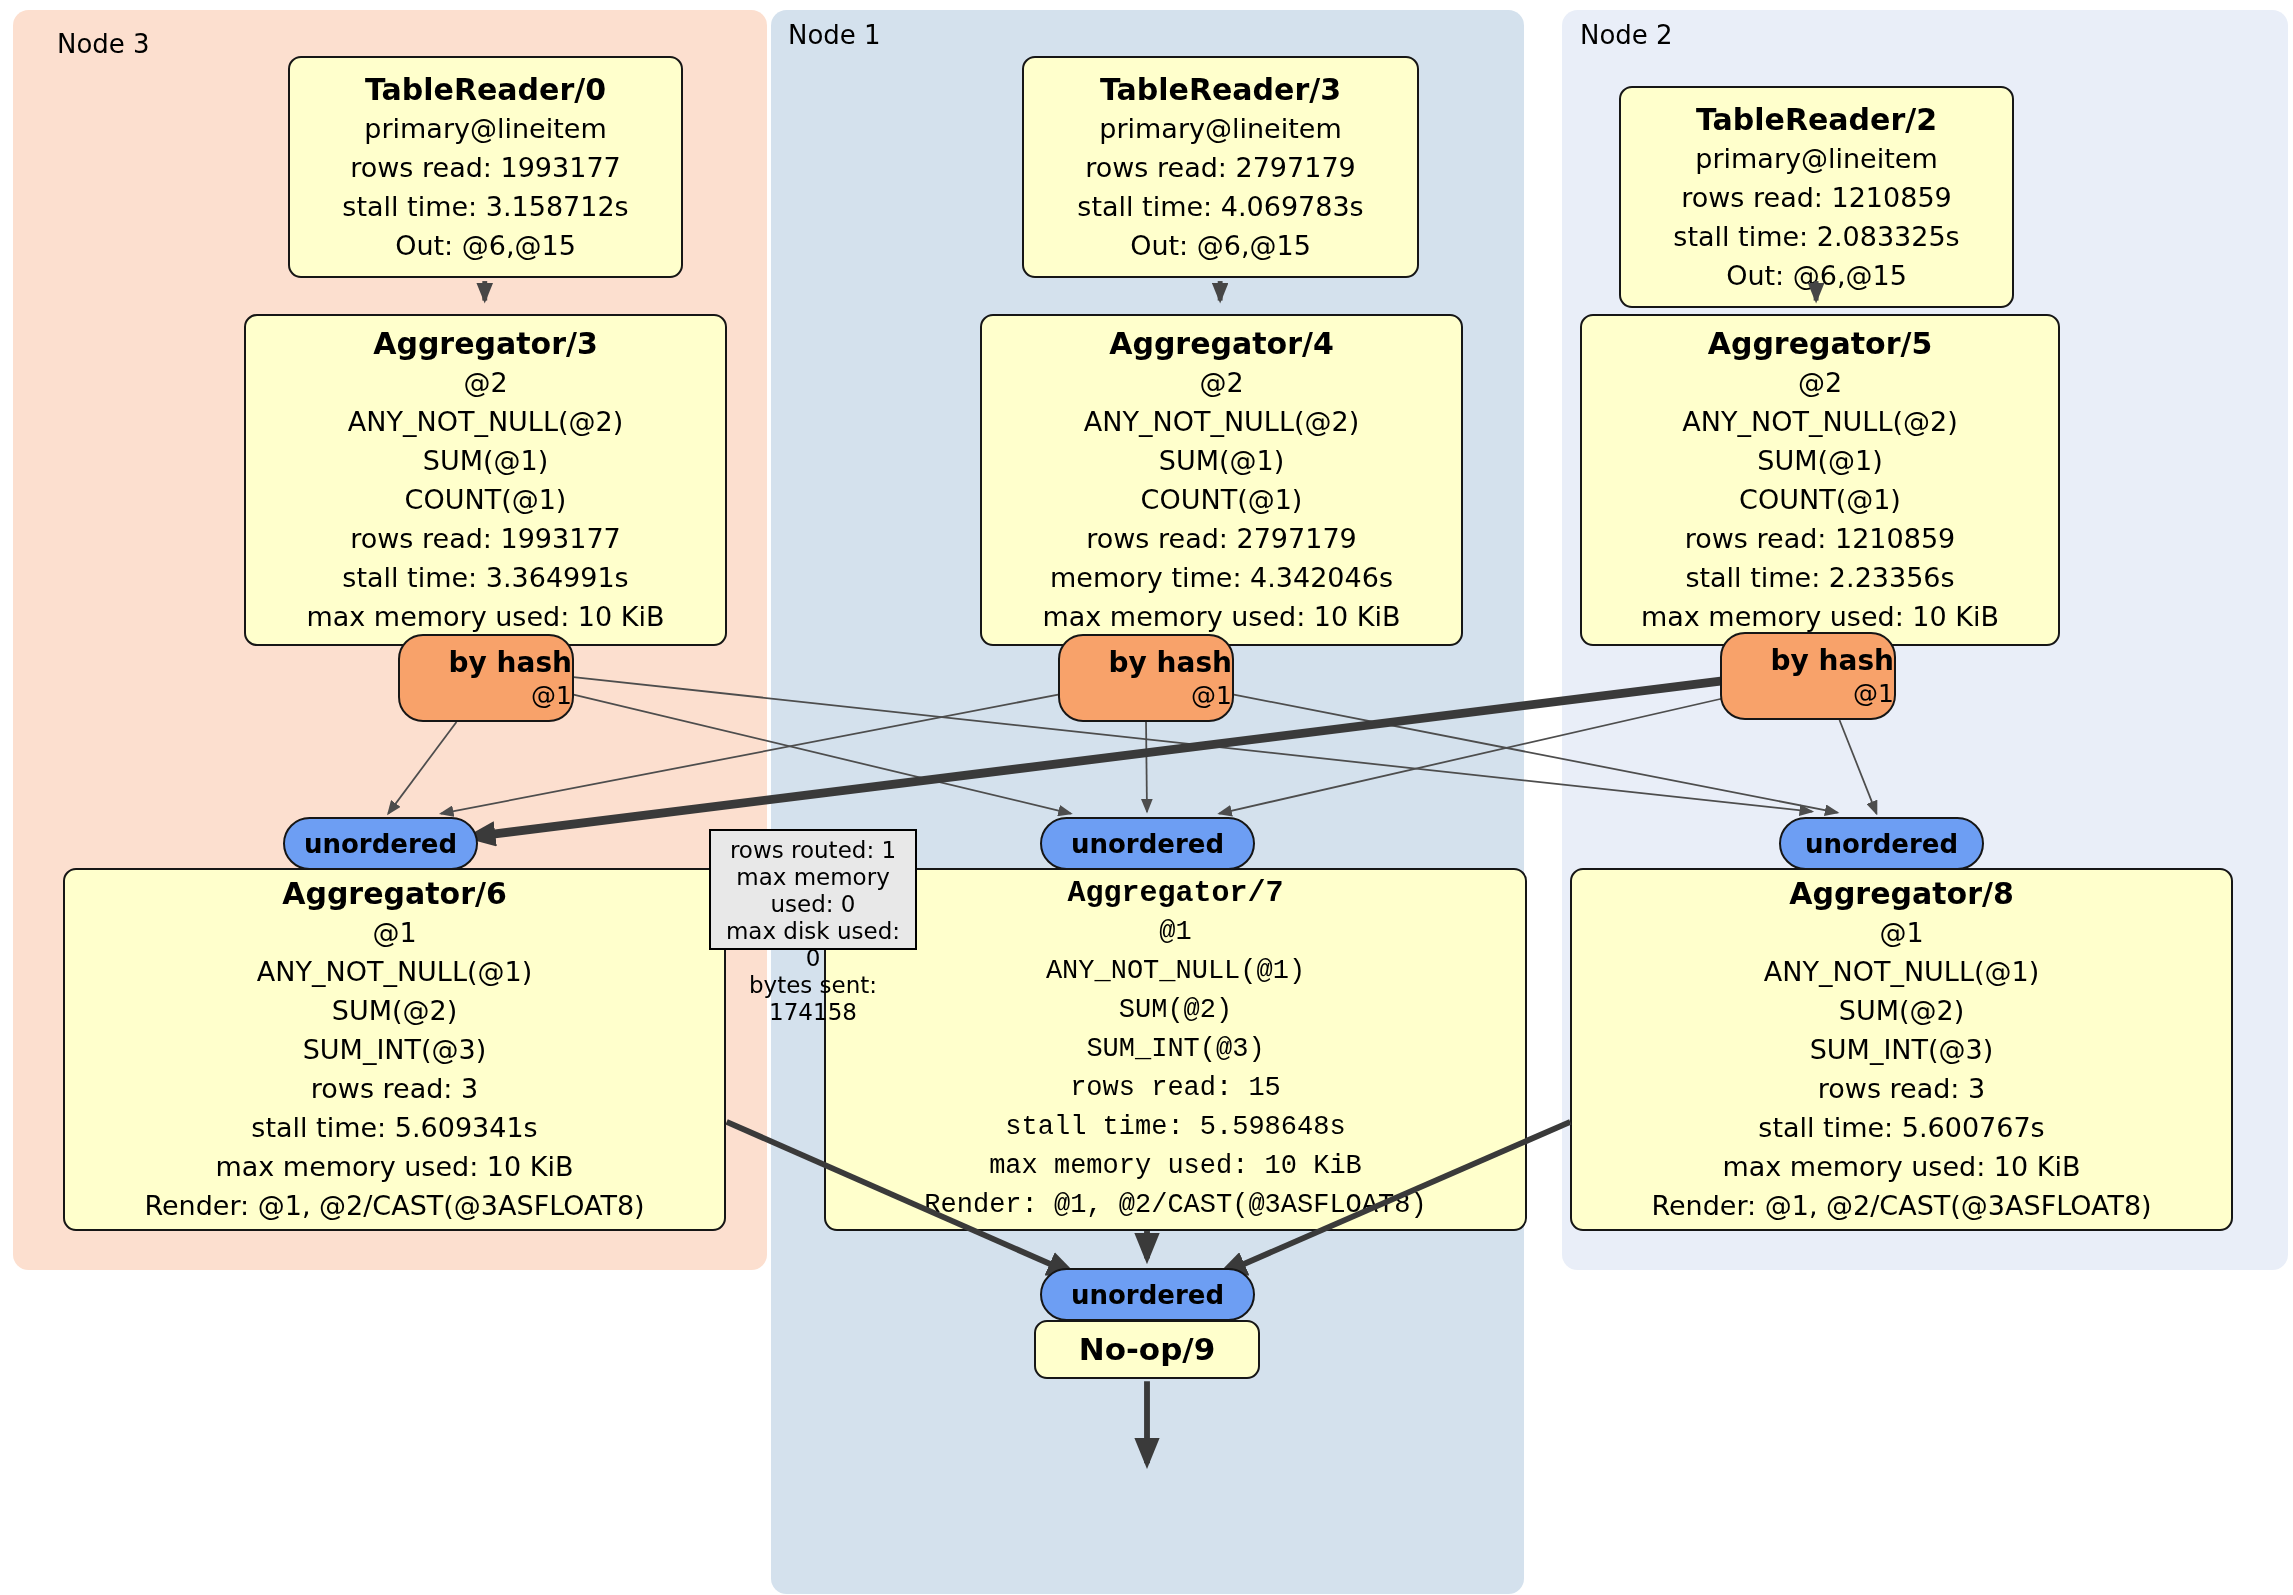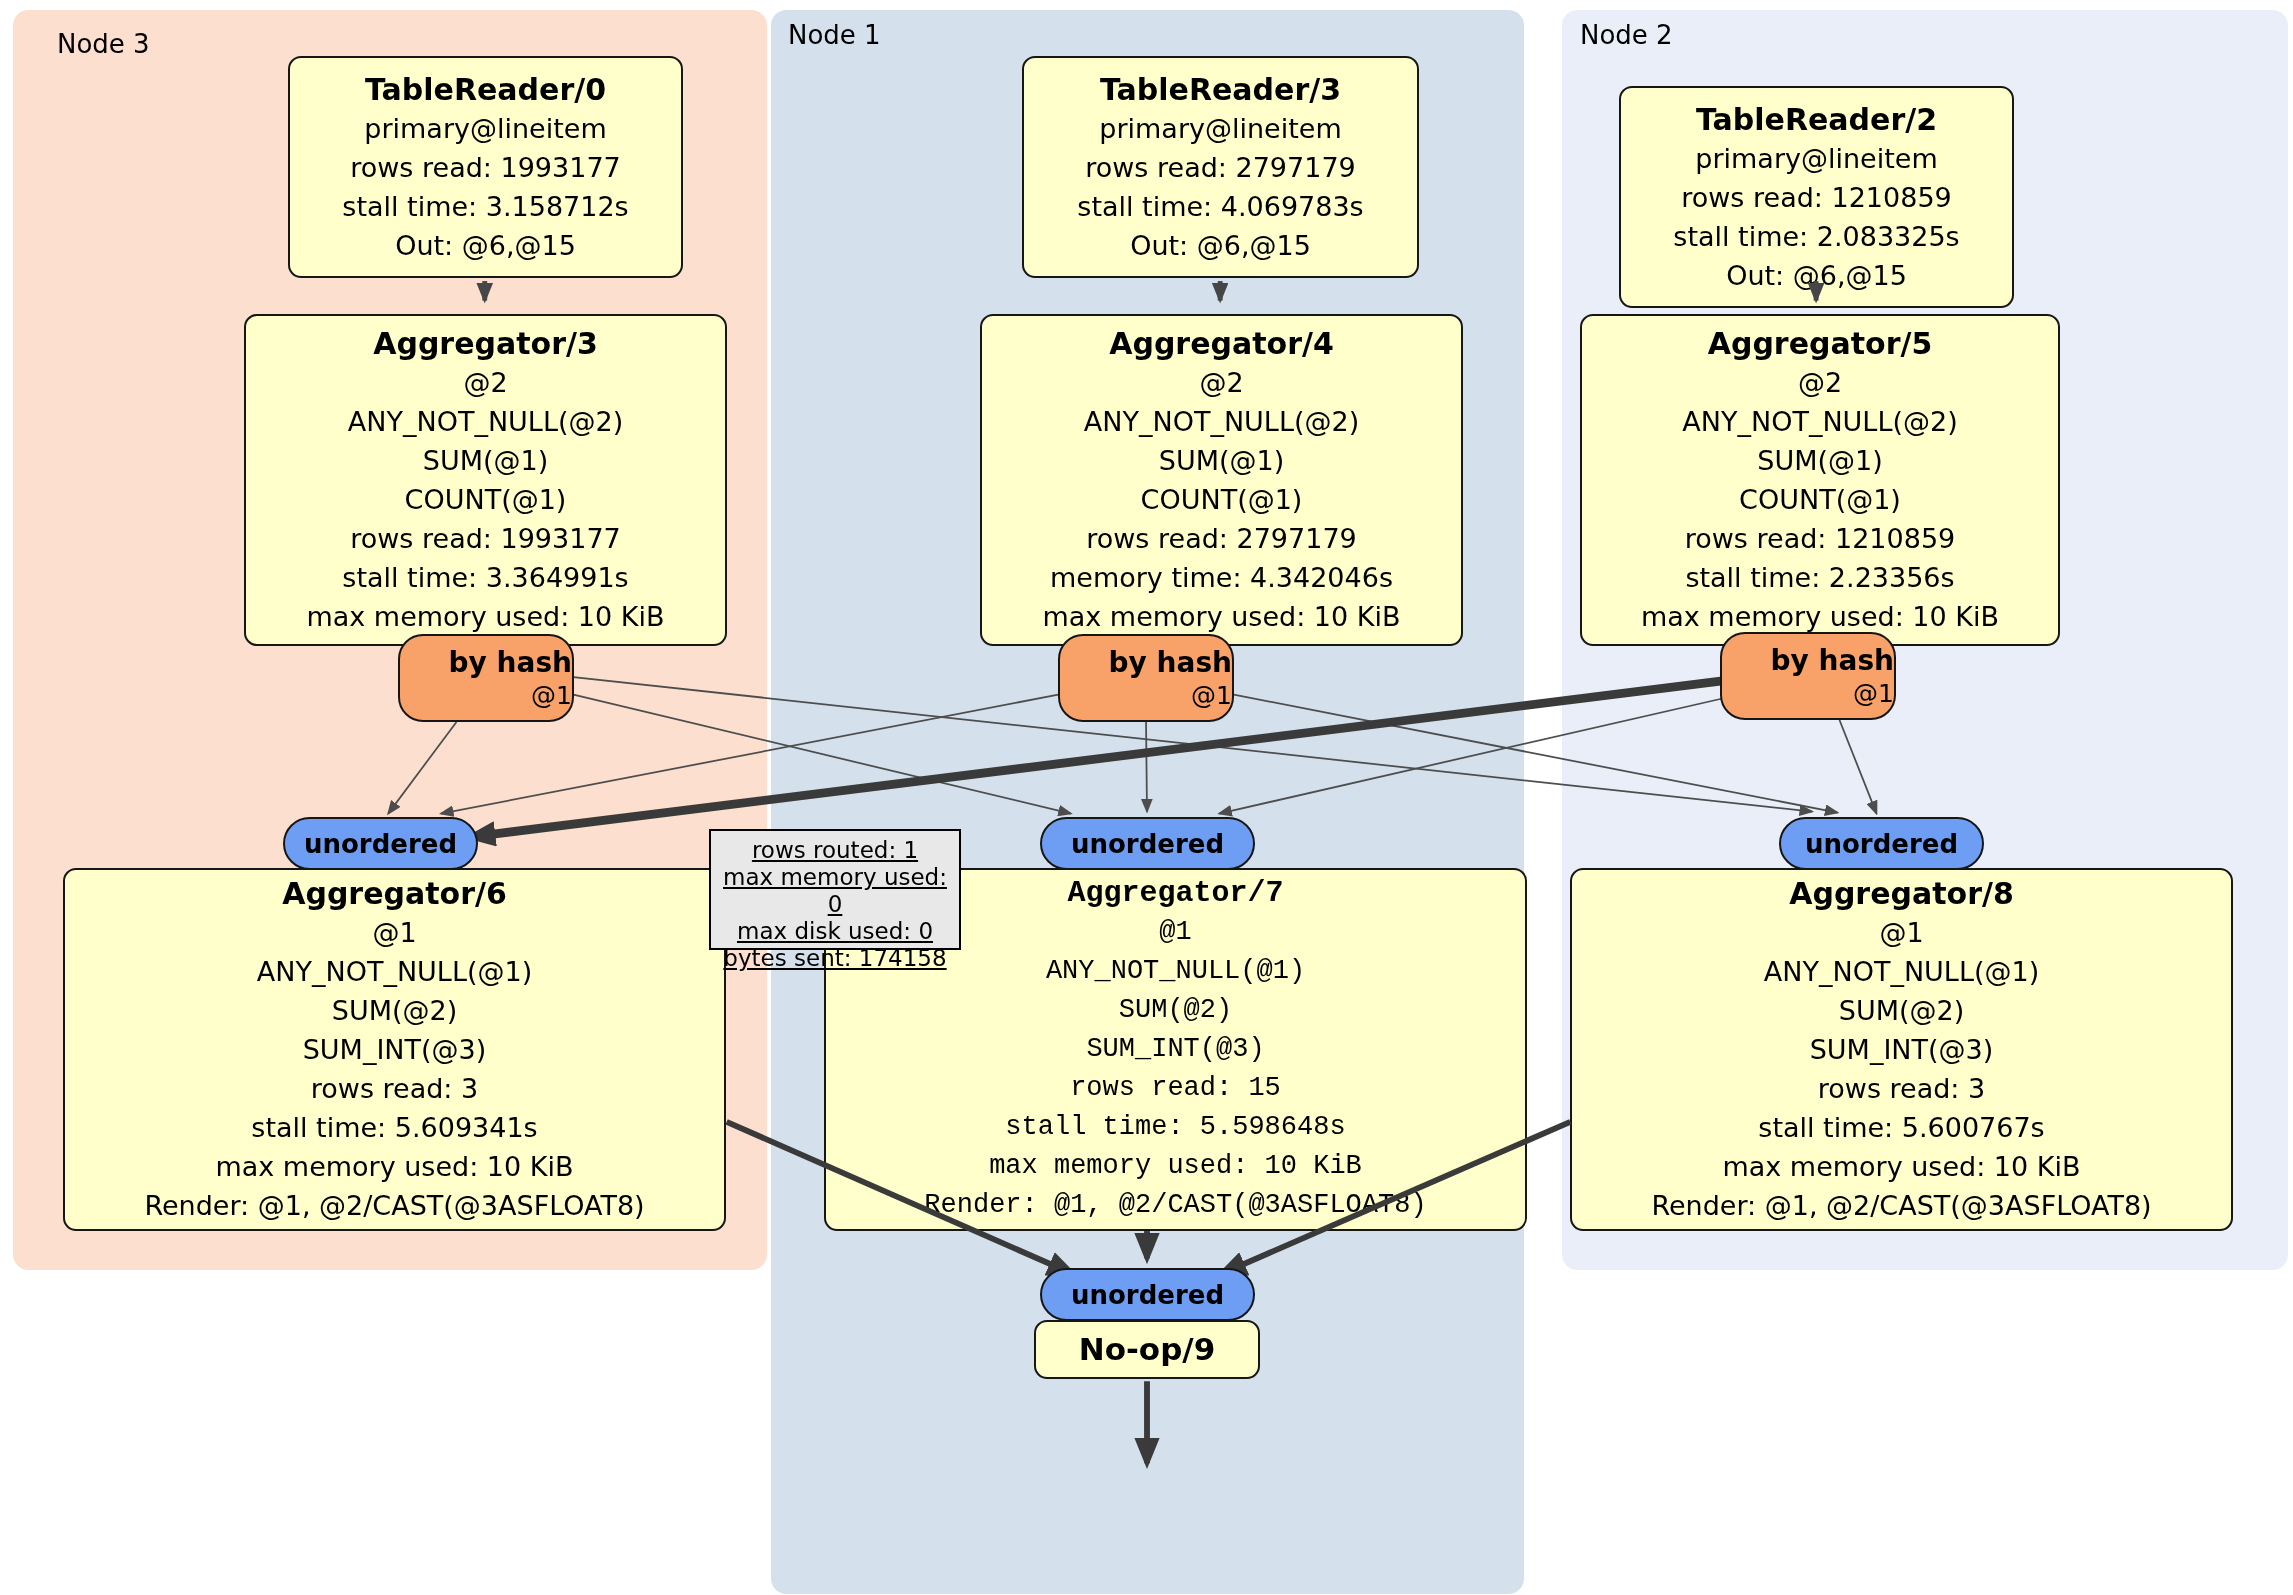--- a/index.html
+++ b/index.html
@@ -157,21 +157,21 @@
     <div class="line">@1</div>
     <div class="line">ANY_NOT_NULL(@1)</div>
     <div class="line">SUM(@2)</div>
     <div class="line">SUM_INT(@3)</div>
     <div class="line">rows read: 3</div>
     <div class="line">stall time: 5.600767s</div>
     <div class="line">max memory used: 10 KiB</div>
     <div class="line">Render: @1, @2/CAST(@3ASFLOAT8)</div>
   </div>
 
-  <div class="tooltip" style="left:709px;top:829px;width:252px;height:121px;text-decoration:underline;">
+  <div class="tooltip" style="left:709px;top:829px;width:208px;height:121px;">
     <div>rows routed: 1</div>
     <div>max memory used: 0</div>
     <div>max disk used: 0</div>
     <div>bytes sent: 174158</div>
   </div>
 
   <div class="sync" style="left:1040px;top:1268px;width:215px;height:53px;">
     <span>unordered</span>
   </div>
   <div class="pbox bigbox" style="left:1034px;top:1320px;width:226px;height:59px;">

